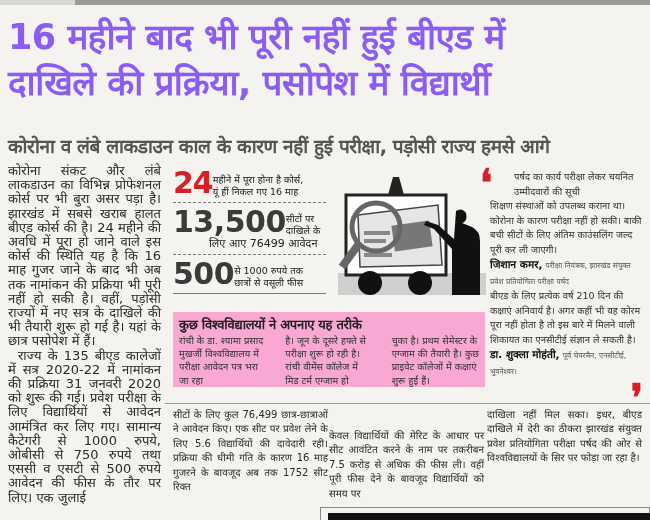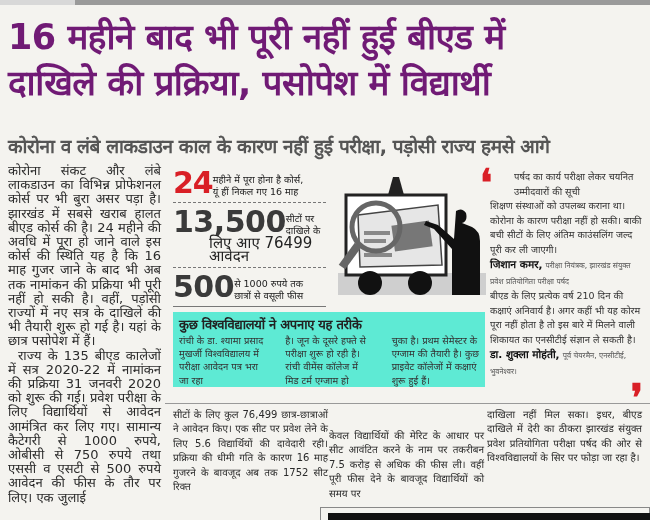--- a/index.html
+++ b/index.html
@@ -2,49 +2,49 @@
 <html><head>
   <meta charset="utf-8">
   <style>
     * { box-sizing: border-box; margin: 0; padding: 0; }
     html, body { width: 650px; height: 520px; overflow: hidden; background: #f4f3ef; }
     body { font-family: "DejaVu Sans", sans-serif; color: #1a1a1a; position: relative; }
 
     .top-rule { position: absolute; left: 0; top: 0; width: 650px; height: 5px; background: #9a9a9a; }
     .top-rule-light { position: absolute; left: 0; top: 0; width: 75px; height: 5px; background: #d8d8d8; }
 
-    .headline { position: absolute; left: 8px; top: 14px; width: 640px; font-weight: bold; font-size: 35px; line-height: 46px; color: #701a75; letter-spacing: -0.5px; }
+    .headline { position: absolute; left: 8px; top: 14px; width: 640px; font-weight: bold; font-size: 35px; line-height: 46px; color: #8b5cf6; letter-spacing: -0.5px; }
     .subhead { position: absolute; left: 8px; top: 133px; width: 640px; font-size: 19px; line-height: 26px; color: #555; letter-spacing: -0.4px; }
 
     .col1 { position: absolute; left: 8px; top: 164px; width: 153px; }
     .byline { font-size: 9.5px; color: #666; line-height: 16px; padding-bottom: 4px; border-bottom: 1px solid #888; margin-bottom: 12px; }
     .body-text { font-size: 13px; line-height: 14.2px; color: #2a2a2a; text-align: justify; }
     .body-text p { text-indent: 0; }
     .body-text p.indent { text-indent: 10px; }
 
     .stats { position: absolute; left: 173px; top: 168px; width: 153px; }
     .stat-row { display: flex; align-items: flex-end; }
     .big-red { color: #d91f26; font-weight: bold; font-size: 30px; line-height: 30px; letter-spacing: -1px; }
     .big-gray { color: #3a3a3a; font-weight: bold; font-size: 30px; line-height: 30px; letter-spacing: -0.5px; }
     .small-stat { font-size: 9.5px; line-height: 12px; color: #222; }
     .stat-divider { border: none; border-top: 1px dashed #777; margin: 4px 0; }
-    .stat-tail { font-size: 15px; line-height: 13px; color: #222; padding-left: 36px; }
+    .stat-tail { font-size: 11px; line-height: 13px; color: #222; padding-left: 36px; }
     .stats-bottom-rule { border: none; border-top: 1px solid #777; margin-top: 4px; }
 
     .illustration { position: absolute; left: 338px; top: 175px; width: 148px; height: 120px; }
 
     .quote { position: absolute; left: 490px; top: 170px; width: 155px; }
     .quote-open { position: absolute; left: -10px; top: -2px; font-size: 38px; color: #d91f26; font-weight: bold; line-height: 30px; font-family: "DejaVu Serif", serif; }
     .quote-text { font-size: 9.5px; line-height: 14.5px; color: #333; }
     .quote-text .first { padding-left: 24px; display: block; }
     .quote-name { font-weight: bold; font-size: 10.5px; color: #111; }
     .quote-role { font-size: 7.5px; color: #555; }
     .quote-close { position: absolute; right: 2px; top: 213px; font-size: 38px; color: #d91f26; font-weight: bold; line-height: 30px; font-family: "DejaVu Serif", serif; }
 
-    .box { position: absolute; left: 173px; top: 312px; width: 312px; height: 75px; background: #5eead4; padding: 4px 6px; }
+    .box { position: absolute; left: 173px; top: 312px; width: 312px; height: 75px; background: #f9a8d4; padding: 4px 6px; }
     .box-title { font-size: 13px; font-weight: bold; color: #222; line-height: 18px; letter-spacing: -0.3px; }
     .box-cols { display: flex; gap: 19px; }
     .box-col { flex: 1; font-size: 9.5px; line-height: 13.2px; color: #333; }
 
     .bottom-col { position: absolute; top: 408px; width: 155px; font-size: 10px; line-height: 14.4px; color: #2a2a2a; text-align: justify; }
     .c2 { left: 173px; }
     .c3 { left: 329px; margin-top: 21px; }
     .c4 { left: 487px; }
     .bottom-rule { position: absolute; left: 165px; top: 403px; width: 485px; border-top: 1px solid #999; }
 

